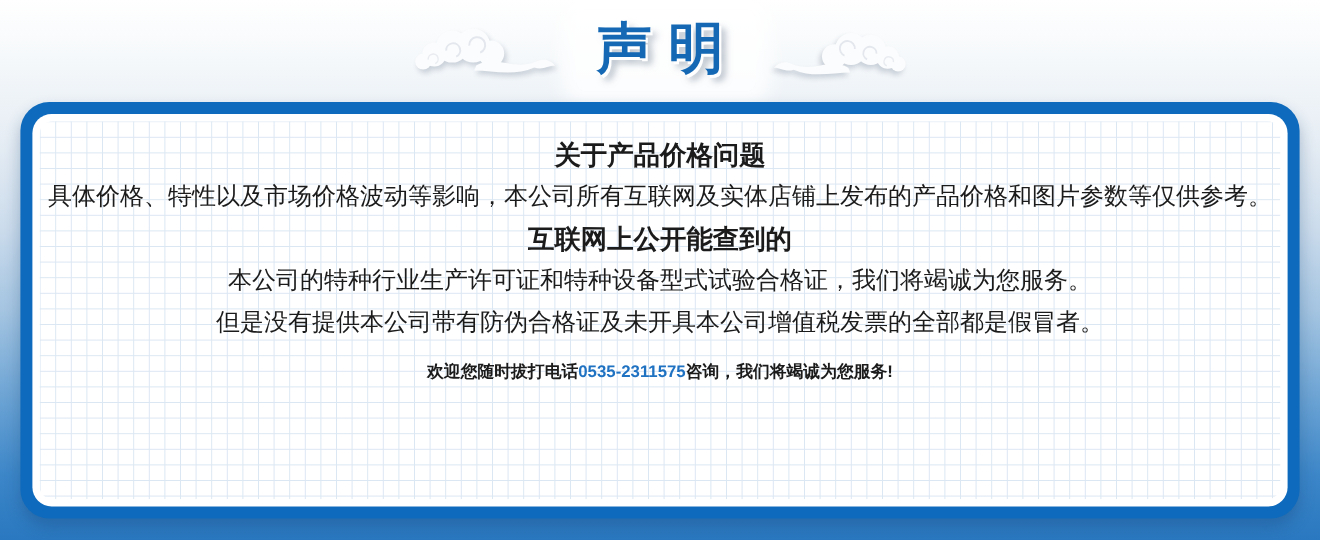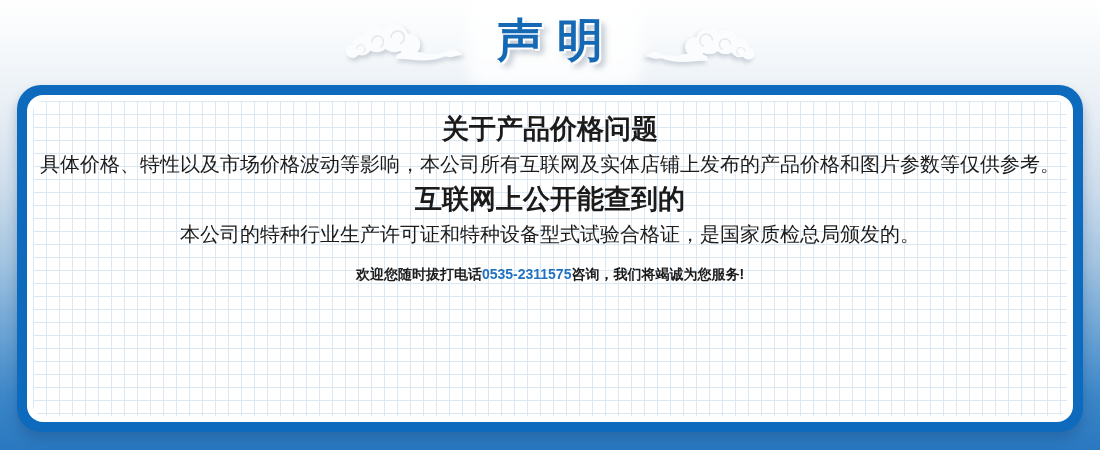--- a/index.html
+++ b/index.html
@@ -46,21 +46,21 @@
     background-color:#ffffff;
     background-image:linear-gradient(var(--grid_line) 1px,transparent 1px),
                      linear-gradient(90deg,var(--grid_line) 1px,transparent 1px);
     background-size:13px 13px;background-position:0 0;
     position:relative;overflow:hidden;
   }
   .content{
     position:relative;z-index:2;padding-top:11px;text-align:center;
     font-size:20px;line-height:35px;color:var(--text);
   }
-  .section-heading{font-weight:bold;font-size:27px;}
+  .section-heading{font-weight:bold;font-size:22px;}
   .contact-line{font-weight:bold;margin-top:5px;font-size:14px;}
   .phone{color:var(--phone_blue);}
   .hidden-defs{position:absolute;width:0;height:0;overflow:hidden;}
 </style>
 </head>
 <body>
 
 <svg class="hidden-defs" aria-hidden="true">
   <symbol id="cloud-sym" viewBox="0 0 150 60">
     <path d="M70 44 C 90 32 106 50 130 40 C 138 36 145 39 149 44
@@ -88,20 +88,21 @@
 </div>
 
 <div class="panel">
   <div class="panel-inner">
     <div class="grid-area">
 
       <div class="content">
         <div class="section-heading">关于产品价格问题</div>
         <div class="body-line">具体价格、特性以及市场价格波动等影响，本公司所有互联网及实体店铺上发布的产品价格和图片参数等仅供参考。</div>
         <div class="section-heading">互联网上公开能查到的</div>
-        <div class="body-line">本公司的特种行业生产许可证和特种设备型式试验合格证，是国家质检总局颁发的。</div>
+        <div class="body-line">本公司的特种行业生产许可证和特种设备型式试验合格证，我们将竭诚为您服务。</div>
+        <div class="body-line">但是没有提供本公司带有防伪合格证及未开具本公司增值税发票的全部都是假冒者。</div>
         <div class="contact-line">
           <span>欢迎您随时拔打电话</span><span class="phone">0535-2311575</span><span>咨询，我们将竭诚为您服务!</span>
         </div>
       </div>
     </div>
   </div>
 </div>
 
 </body></html>

